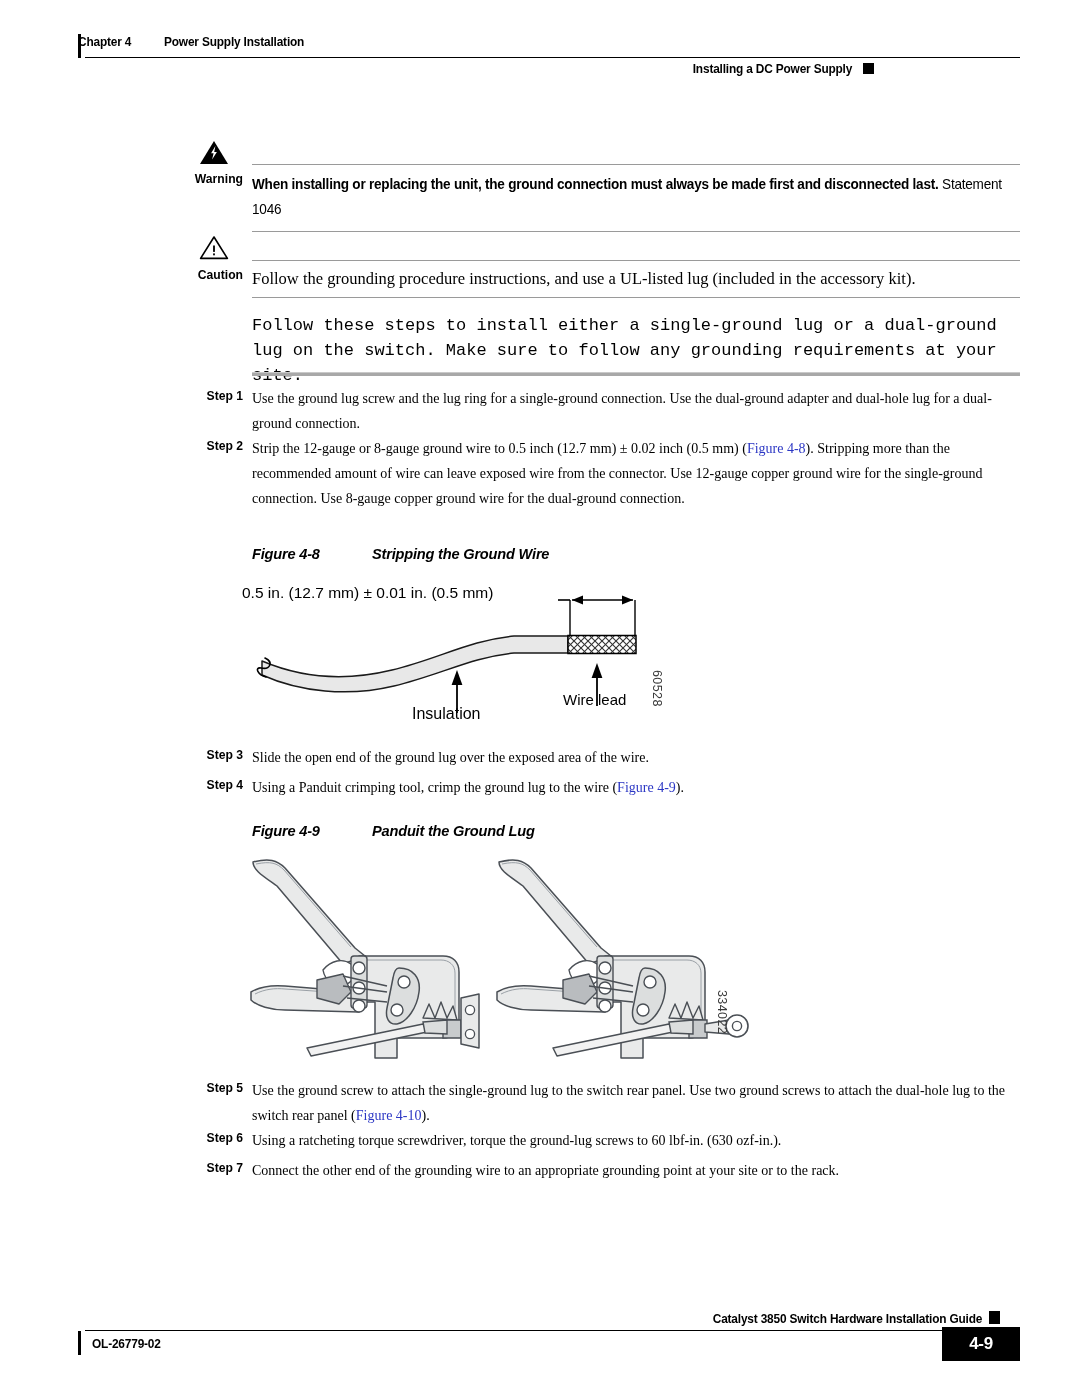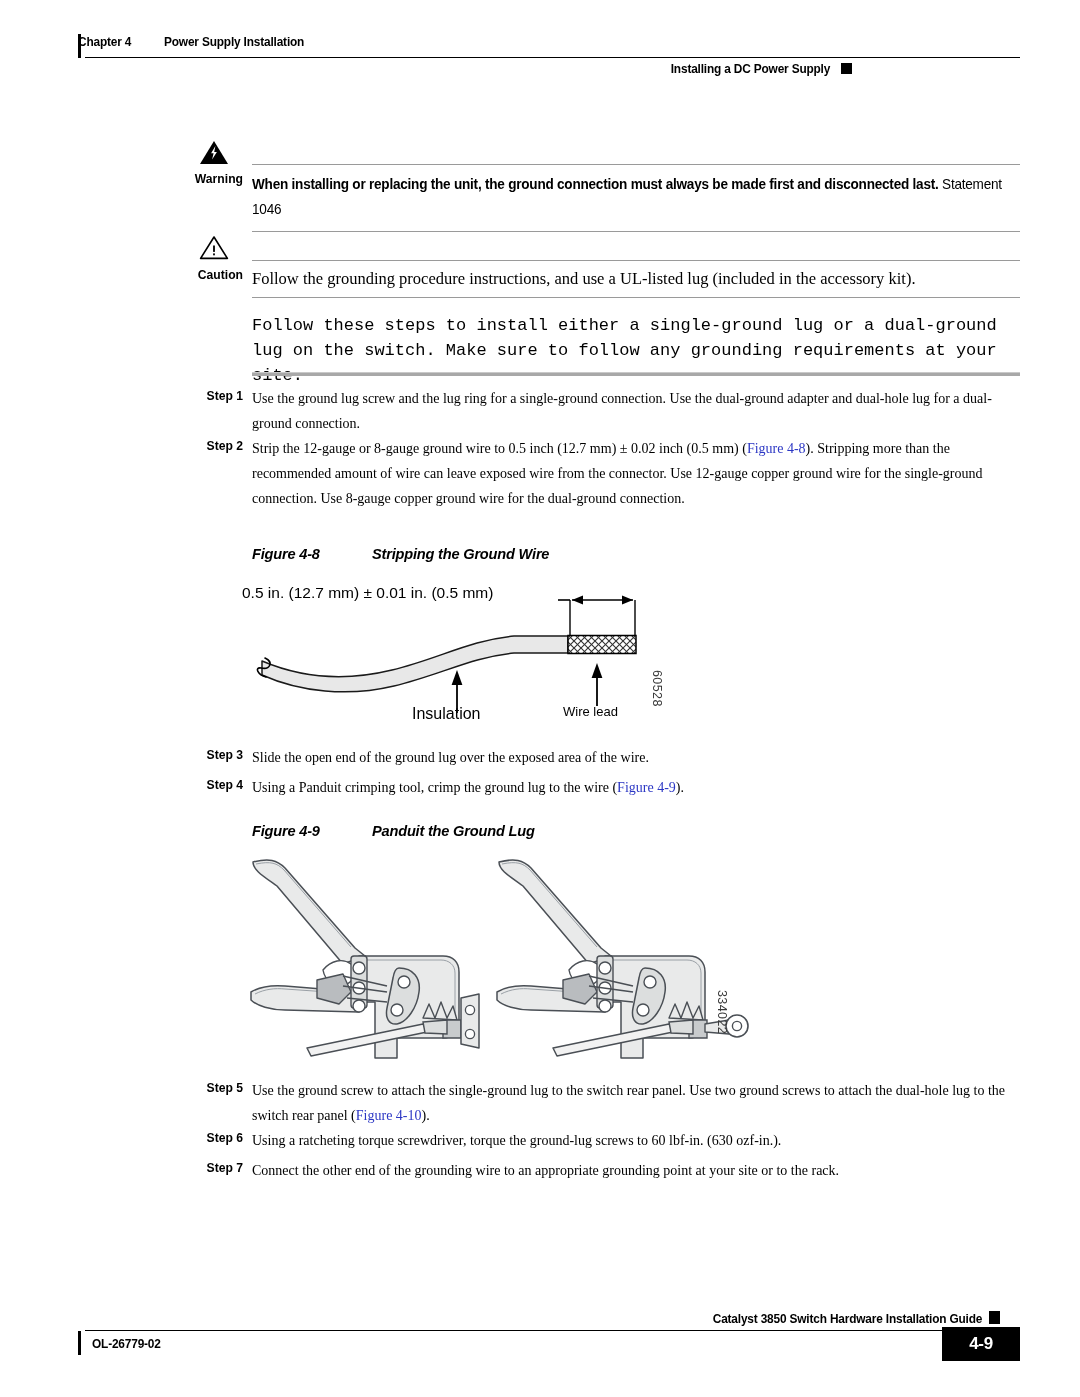--- a/index.html
+++ b/index.html
@@ -15,20 +15,21 @@
     color: #000000;
     overflow: hidden;
   }
 
   
   .page-header {
     position: absolute;
     left: 0; top: 0;
     width: 908px;
     height: 85px;
+    padding-left: 38px;
   }
   .hdr-left-row {
     position: absolute;
     left: 78px; top: 34px;
     display: flex;
     align-items: baseline;
   }
   .hdr-tick {
     position: absolute;
     left: 78px; top: 34px;
@@ -55,21 +56,21 @@
     margin-left: 26px;
   }
   .hdr-rule-top {
     position: absolute;
     left: 85px; top: 57px;
     width: 935px; height: 1px;
     background: #000;
   }
   .hdr-right-row {
     position: absolute;
-    right: 56px; top: 57px;
+    right: 72px; top: 57px;
     display: flex;
     align-items: center;
     height: 22px;
     justify-content: space-between;
   }
   .hdr-section {
     font-family: "Liberation Sans", sans-serif;
     font-weight: bold;
     font-size: 13.5px;
     letter-spacing: -0.2px;
@@ -391,21 +392,21 @@
     <polygon points="205,92 199.6,107 210.4,107" fill="#000"></polygon>
 
     <line x1="345" y1="128" x2="345" y2="95" stroke="#000" stroke-width="1.8"></line>
     <polygon points="345,85 339.6,100 350.4,100" fill="#000"></polygon>
   </svg>
 
   <div style="position:absolute; left:-10px; top:6px; font-family:'Liberation Sans',sans-serif; font-size:15.5px; white-space:nowrap;">0.5 in. (12.7 mm) ± 0.01 in. (0.5 mm)</div>
 
   <div style="position:absolute; left:160px; top:127px; font-family:'Liberation Sans',sans-serif; font-size:16px; white-space:nowrap;">Insulation</div>
 
-  <div style="position:absolute; left:311px; top:126px; font-family:'Liberation Sans',sans-serif; font-size:13px; white-space:nowrap;">Wire lead</div>
+  <div style="position:absolute; left:311px; top:113px; font-family:'Liberation Sans',sans-serif; font-size:15px; white-space:nowrap;">Wire lead</div>
 
   <div class="fig-id" style="left:398px; top:92px;">60528</div>
 </div>
 
 <div class="step" style="top:745px;">
   <div class="step-label">Step 3</div>
   <div class="step-body"><span>Slide the open end of the ground lug over the exposed area of the wire.</span></div>
 </div>
 
 <div class="step" style="top:775px;">

